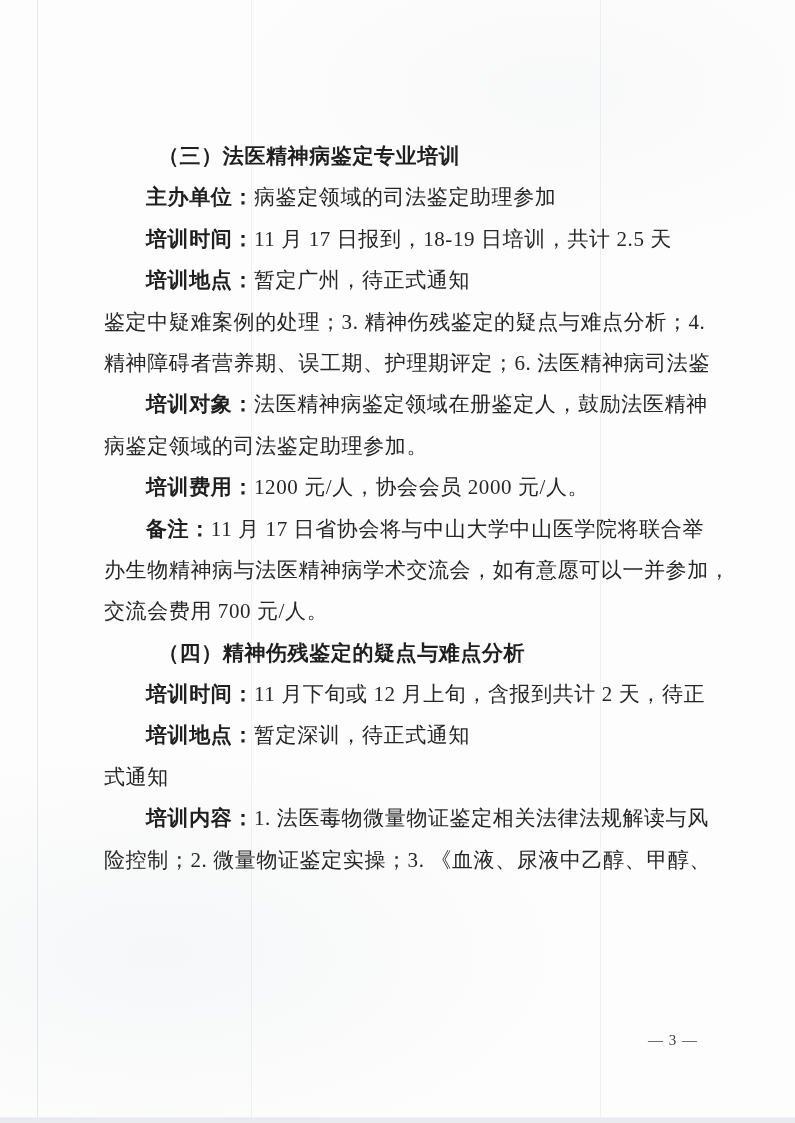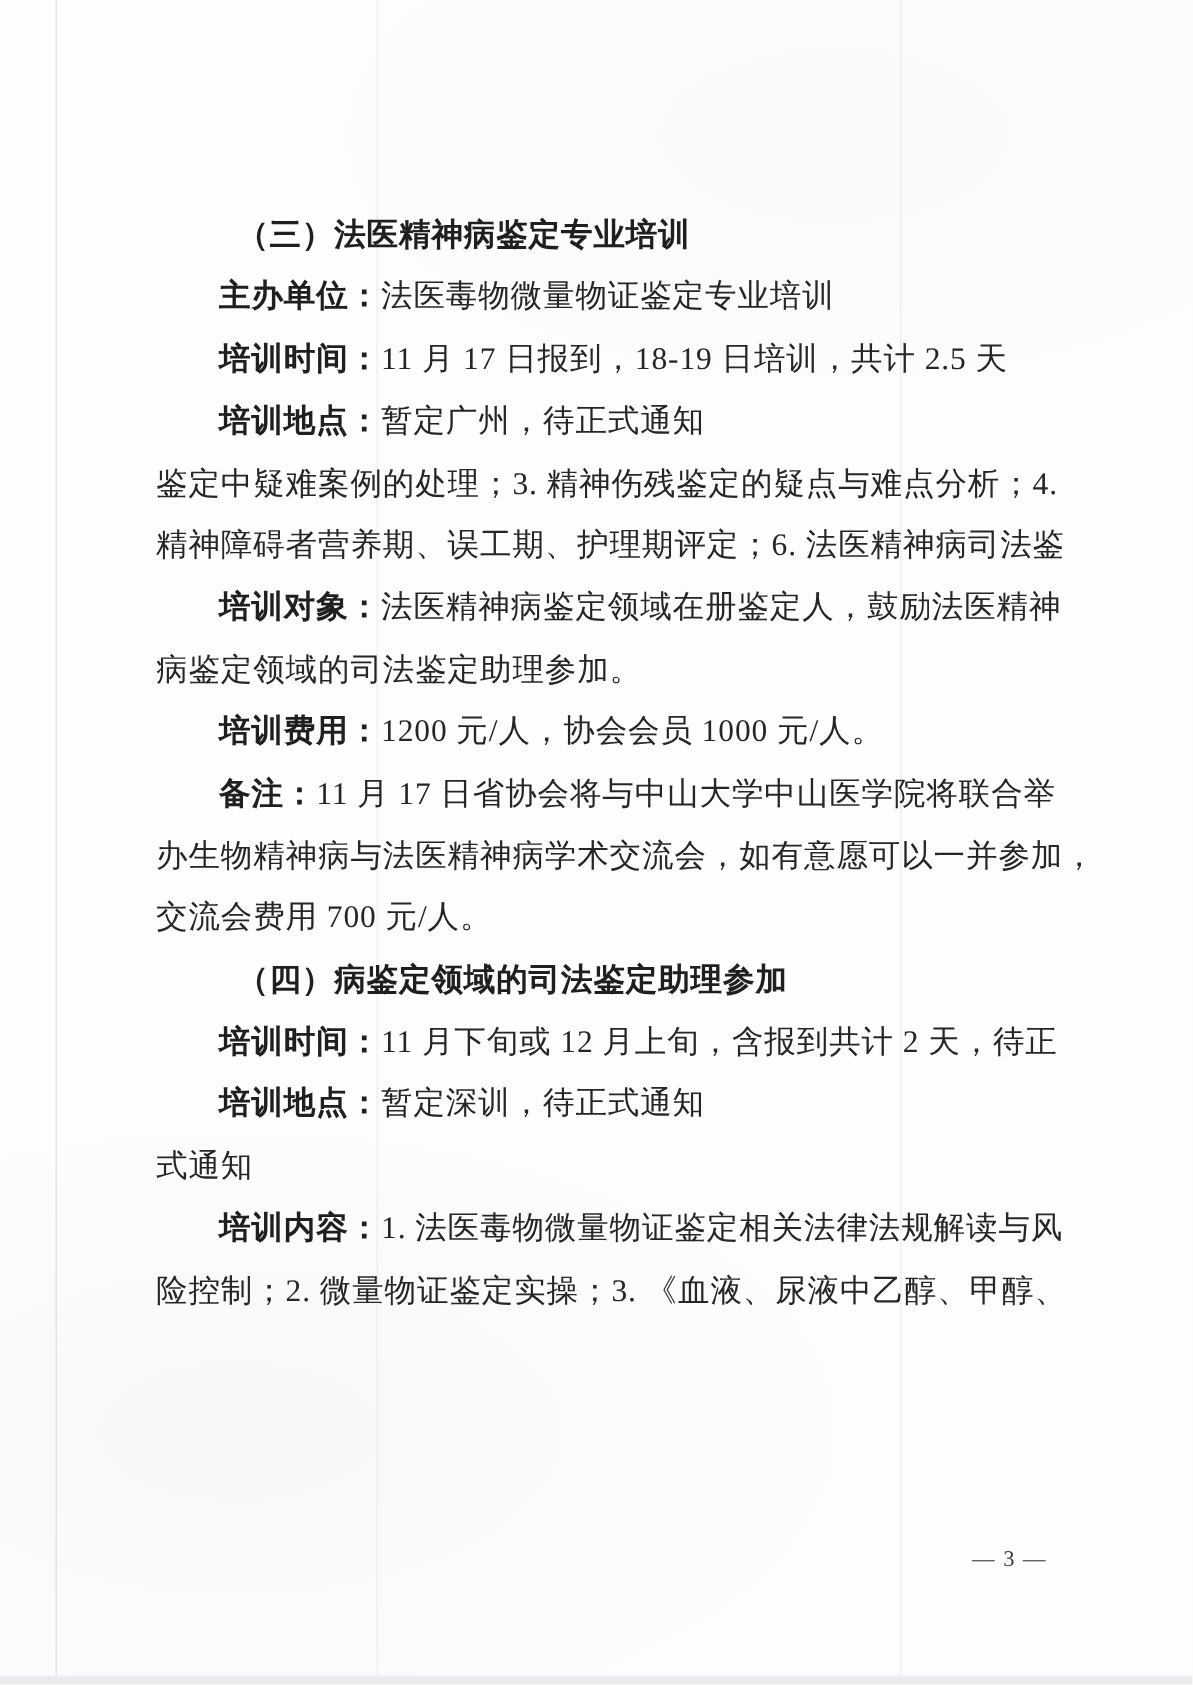--- a/index.html
+++ b/index.html
@@ -56,32 +56,32 @@
 </head>
 <body>
 
 <div class="page">
   <div class="scan-line scan-line-1"></div>
   <div class="scan-line scan-line-2"></div>
   <div class="scan-line scan-line-3"></div>
 
   <div class="content" id="doc-body">
       <div class="line heading"><span class="lbl">（三）法医精神病鉴定专业培训</span></div>
-      <div class="line first"><span class="lbl">主办单位：</span><span class="txt">法医毒物微量物证鉴定专业培训</span></div>
+      <div class="line first"><span class="lbl">主办单位：</span><span class="txt">病鉴定领域的司法鉴定助理参加</span></div>
       <div class="line first"><span class="lbl">培训时间：</span><span class="txt">11 月 17 日报到，18-19 日培训，共计 2.5 天</span></div>
       <div class="line first"><span class="lbl">培训地点：</span><span class="txt">暂定广州，待正式通知</span></div>
       <div class="line cont"><span class="txt">鉴定中疑难案例的处理；3. 精神伤残鉴定的疑点与难点分析；4.</span></div>
       <div class="line cont"><span class="txt">精神障碍者营养期、误工期、护理期评定；6. 法医精神病司法鉴</span></div>
       <div class="line first"><span class="lbl">培训对象：</span><span class="txt">法医精神病鉴定领域在册鉴定人，鼓励法医精神</span></div>
       <div class="line cont"><span class="txt">病鉴定领域的司法鉴定助理参加。</span></div>
-      <div class="line first"><span class="lbl">培训费用：</span><span class="txt">1200 元/人，协会会员 1000 元/人。</span></div>
+      <div class="line first"><span class="lbl">培训费用：</span><span class="txt">1200 元/人，协会会员 2000 元/人。</span></div>
       <div class="line first"><span class="lbl">备注：</span><span class="txt">11 月 17 日省协会将与中山大学中山医学院将联合举</span></div>
       <div class="line cont"><span class="txt">办生物精神病与法医精神病学术交流会，如有意愿可以一并参加，</span></div>
       <div class="line cont"><span class="txt">交流会费用 700 元/人。</span></div>
-      <div class="line heading"><span class="lbl">（四）病鉴定领域的司法鉴定助理参加</span></div>
+      <div class="line heading"><span class="lbl">（四）精神伤残鉴定的疑点与难点分析</span></div>
       <div class="line first"><span class="lbl">培训时间：</span><span class="txt">11 月下旬或 12 月上旬，含报到共计 2 天，待正</span></div>
       <div class="line first"><span class="lbl">培训地点：</span><span class="txt">暂定深训，待正式通知</span></div>
       <div class="line cont"><span class="txt">式通知</span></div>
       <div class="line first"><span class="lbl">培训内容：</span><span class="txt">1. 法医毒物微量物证鉴定相关法律法规解读与风</span></div>
       <div class="line cont"><span class="txt">险控制；2. 微量物证鉴定实操；3. 《血液、尿液中乙醇、甲醇、</span></div>
     </div>
 
   <div class="page-number">— 3 —</div>
 
   <div class="bottom-edge"></div>

